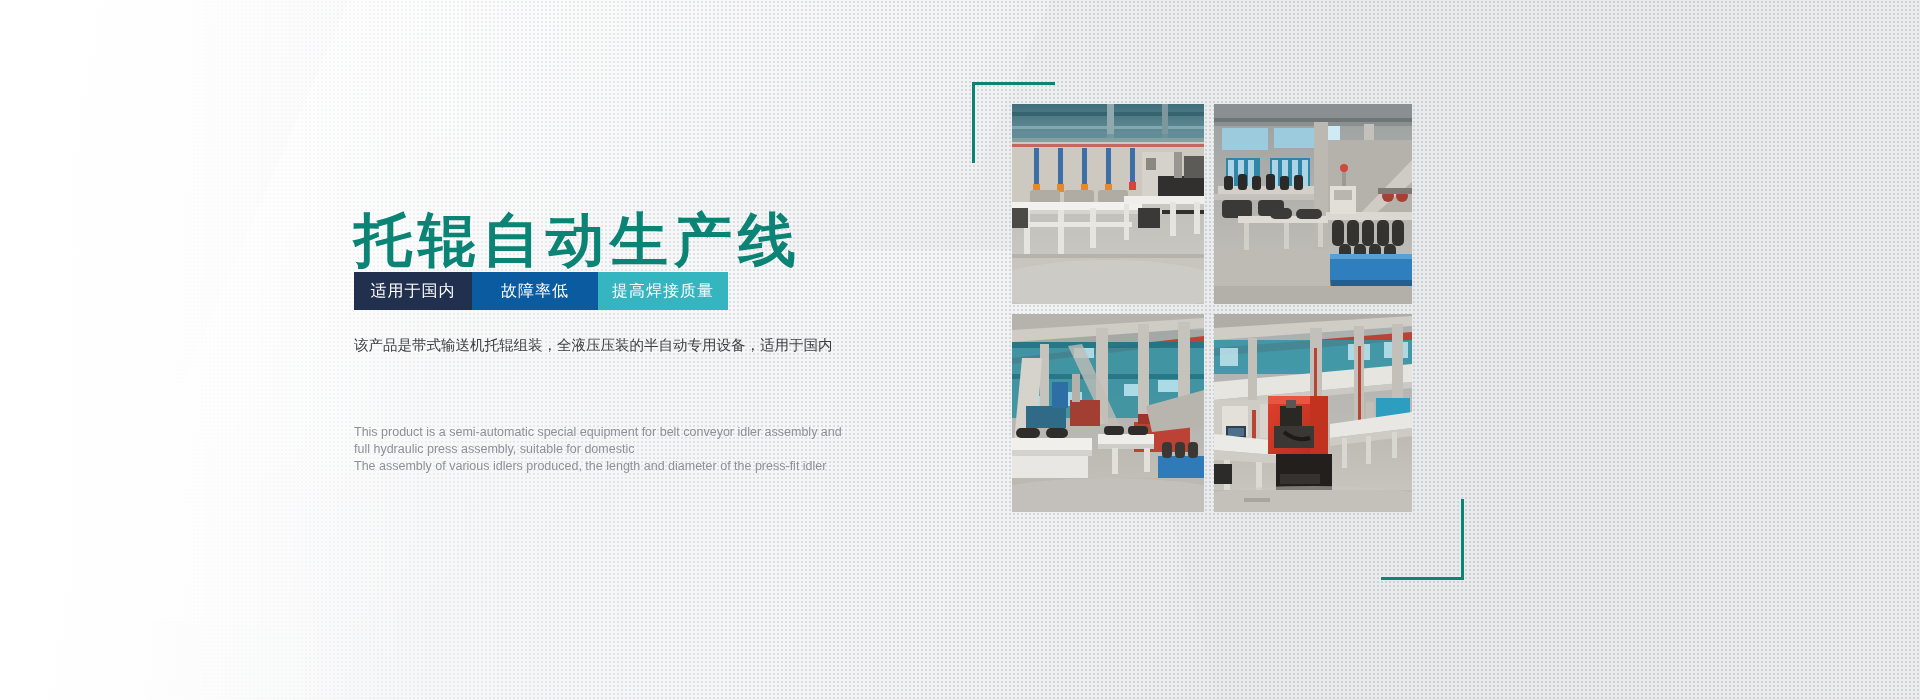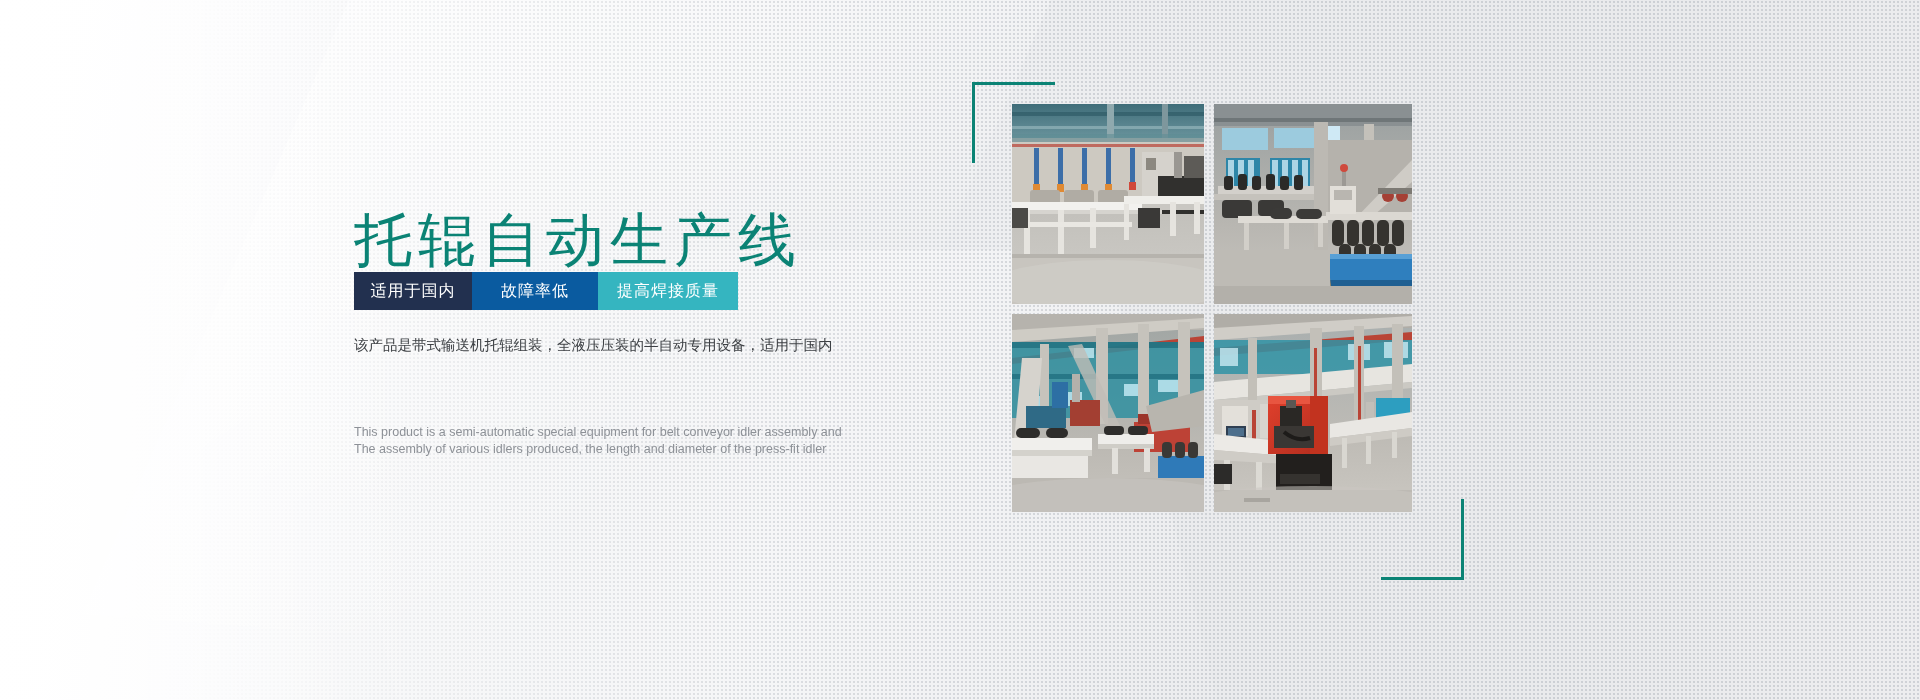--- a/index.html
+++ b/index.html
@@ -99,21 +99,21 @@
     height: 700px;
   }
 
   #headline {
     position: absolute;
     left: 0;
     top: 172px;
     font-size: 58px;
     line-height: 1;
     letter-spacing: 6px;
-    font-weight: 400;
+    font-weight: 700;
     color: #0b8375;
     white-space: nowrap;
     font-family: "Liberation Sans", "DejaVu Sans", sans-serif;
   }
 
   #badge-row {
     position: absolute;
     left: 0;
     top: 272px;
     display: flex;
@@ -125,21 +125,21 @@
     justify-content: center;
     height: 38px;
     color: #ffffff;
     font-size: 16px;
     letter-spacing: 1px;
     white-space: nowrap;
     font-family: "Liberation Sans", "DejaVu Sans", sans-serif;
   }
   .badge-0 { background: #22304f; width: 118px; }
   .badge-1 { background: #0a5ba0; width: 126px; }
-  .badge-2 { background: #35b5c0; width: 140px; }
+  .badge-2 { background: #35b5c0; width: 130px; }
 
   #desc-cn {
     position: absolute;
     left: 0;
     top: 332px;
     width: 560px;
     font-size: 14.5px;
     line-height: 26px;
     color: #3d4044;
     font-family: "Liberation Sans", "DejaVu Sans", sans-serif;
@@ -221,20 +221,21 @@
       <div class="badge badge-1">故障率低</div>
       <div class="badge badge-2">提高焊接质量</div>
     </div>
 
     <div id="desc-cn">
       <div class="cn-line-1">该产品是带式输送机托辊组装，全液压压装的半自动专用设备，适用于国内</div>
     </div>
 
     <div id="desc-en">
       <div>This product is a semi-automatic special equipment for belt conveyor idler assembly and</div>
+      <div>full hydraulic press assembly, suitable for domestic</div>
       <div>The assembly of various idlers produced, the length and diameter of the press-fit idler</div>
     </div>
   </div>
 
   <div id="gallery">
 
     <div class="bracket" id="bracket-tl"></div>
 
     <div id="photo-grid">
 

